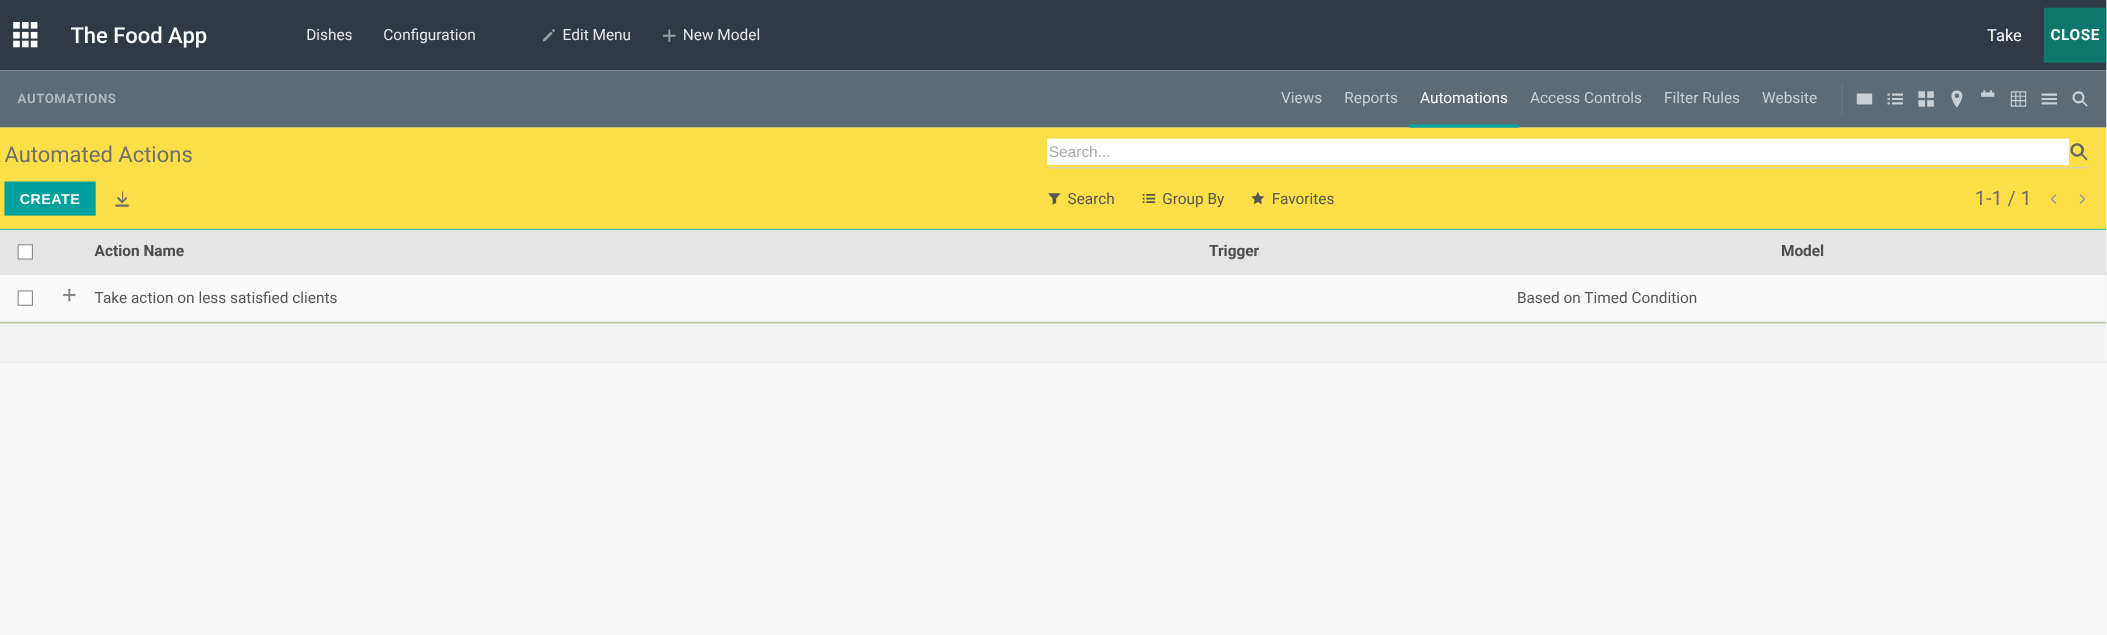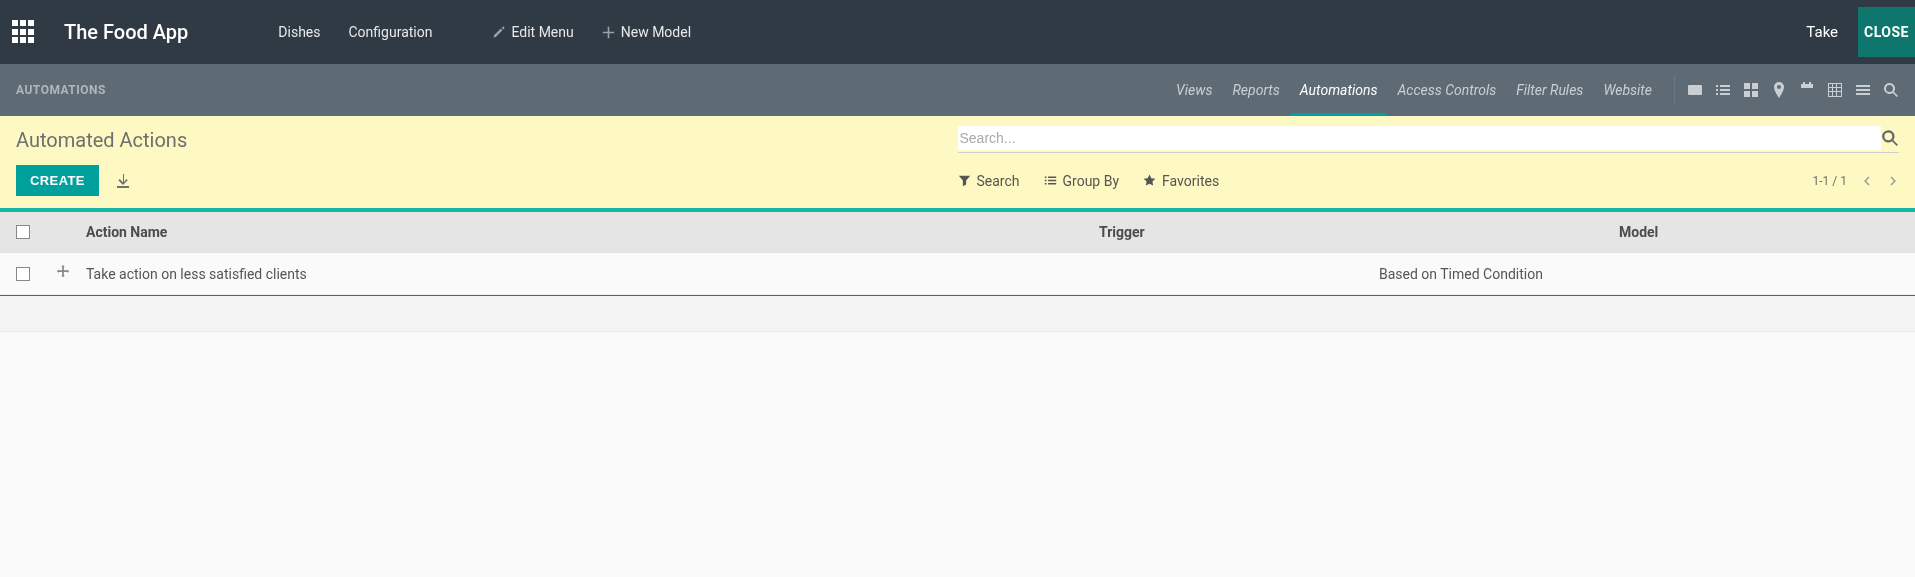--- a/index.html
+++ b/index.html
@@ -13,44 +13,44 @@
   .top-menu { display: flex; gap: 28px; align-items: center; }
   .top-menu-item { color: #e8e8e8; cursor: pointer; font-size: 14px; display: flex; align-items: center; gap: 6px; }
   .top-menu-item .icon-svg { width: 13px; height: 13px; fill: #9aa0a6; }
   .top-right { margin-left: auto; display: flex; align-items: center; height: 100%; }
   .notes-btn { padding: 0 20px; color: #fff; cursor: pointer; font-size: 15px; }
   .close-btn { background: #0f766e; color: #fff; font-weight: 700; padding: 0 6px; height: 50px; display: flex; align-items: center; cursor: pointer; letter-spacing: 0.5px; font-size: 14px; }
   
   
   .sub-header { background: #5f6b74; height: 52px; display: flex; align-items: center; padding: 0 16px; color: #c0c6cb; }
   .breadcrumb-label { text-transform: uppercase; font-size: 12px; font-weight: 700; letter-spacing: 0.5px; color: #b0b6bb; }
-  .sub-tabs { margin-left: auto; display: flex; align-items: center; height: 100%; font-style: italic; }
+  .sub-tabs { margin-left: auto; display: flex; align-items: center; height: 100%; }
   .sub-tab { padding: 0 10px; height: 100%; display: flex; align-items: center; cursor: pointer; color: #c9cfd3; font-size: 14px; position: relative; }
   .sub-tab.active { color: #fff; }
   .sub-tab.active::after { content: ""; position: absolute; left: 0; right: 0; bottom: 0; height: 3px; background: #00a09d; }
   .sub-tab-sep { width: 1px; height: 28px; background: #6e7880; margin: 0 12px; }
   .view-icons { display: flex; gap: 12px; align-items: center; }
   .view-icons .vicon { width: 16px; height: 16px; fill: #c9cfd3; cursor: pointer; }
   
   
-  .control-panel { background: #fef9c3; border-bottom: 4px solid #14b8a6; padding: 10px 16px 12px 16px; }
+  .control-panel { background: #fde047; border-bottom: 1px solid #14b8a6; padding: 10px 16px 12px 4px; }
   .cp-row1 { display: flex; align-items: center; }
   .page-title { font-size: 20px; color: #6f6f6f; font-weight: 400; }
   .search-area { margin-left: auto; flex: 0 0 50%; display: flex; align-items: center; border-bottom: 1px solid #d0d0d0; padding-bottom: 2px; }
   .search-input { flex: 1; border: none; outline: none; font-size: 14px; padding: 4px 2px; color: #666; }
   .search-input::placeholder { color: #aaa; }
   .search-icon-btn { width: 18px; height: 18px; fill: #666; cursor: pointer; }
   
   .cp-row2 { display: flex; align-items: center; margin-top: 12px; }
   .create-btn { background: #00a09d; color: #fff; border: none; padding: 8px 14px; font-weight: 700; font-size: 13px; letter-spacing: 0.4px; cursor: pointer; }
   .download-btn { margin-left: 16px; width: 16px; height: 16px; fill: #6f6f6f; cursor: pointer; }
   .filter-bar { margin-left: auto; flex: 0 0 50%; display: flex; align-items: center; gap: 24px; color: #555; }
   .filter-item { display: flex; align-items: center; gap: 6px; cursor: pointer; font-size: 14px; color: #555; }
   .filter-item svg { width: 13px; height: 13px; fill: #555; }
-  .pager { margin-left: auto; display: flex; align-items: center; gap: 14px; color: #6f6f6f; font-size: 12px; }
+  .pager { margin-left: auto; display: flex; align-items: center; gap: 14px; color: #6f6f6f; font-size: 18px; }
   .pager svg { width: 12px; height: 12px; fill: #9c9c9c; cursor: pointer; }
   
   
   .list-table { width: 100%; background: #e5e5e5; border-bottom: 1px solid #4d7c0f; }
   .list-header { display: flex; align-items: center; padding: 12px 16px; border-bottom: 1px solid #e2e2e2; font-weight: 700; color: #4c4c4c; font-size: 14px; }
   .col-check { width: 40px; display: flex; align-items: center; }
   .col-handle { width: 30px; }
   .col-name { flex: 1; }
   .col-trigger { width: 520px; }
   .col-model { width: 280px; }

